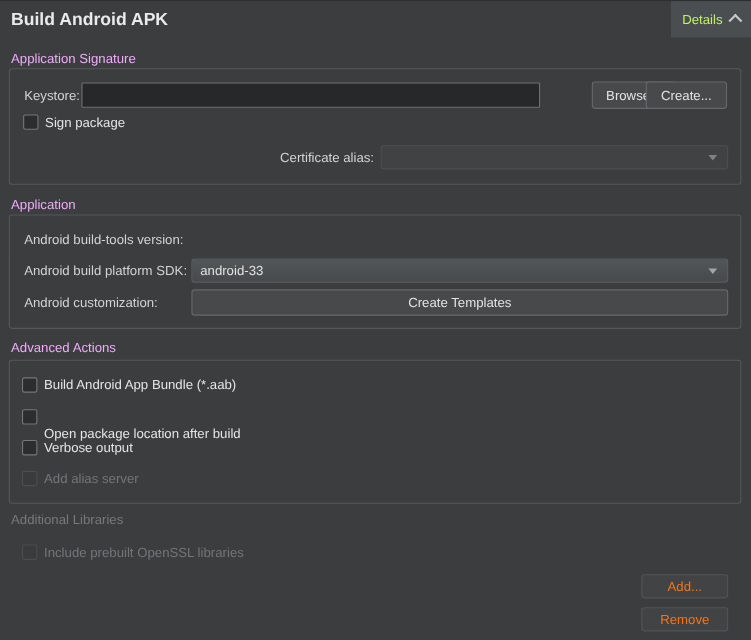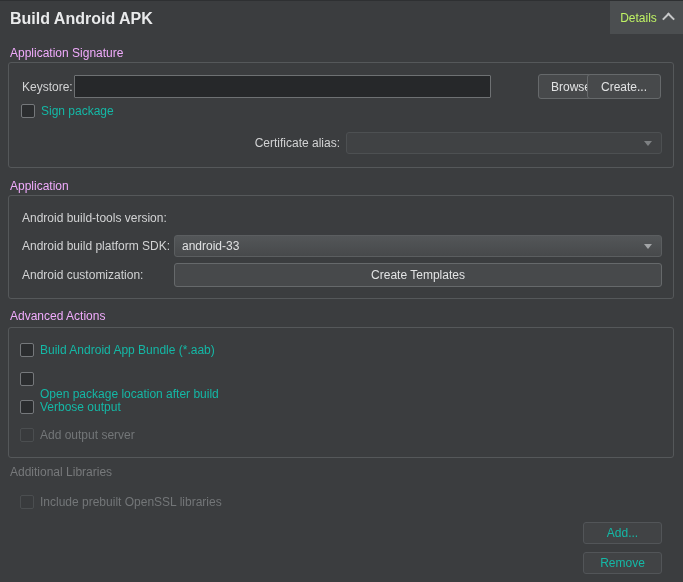--- a/index.html
+++ b/index.html
@@ -54,21 +54,21 @@
 
   
   .btn {
     background: #47494b;
     border: 1px solid #66696b; border-radius: 3px;
     color: #e2e3e4; font-family: inherit; font-size: 12px;
     display: flex; align-items: center; justify-content: center;
     cursor: default; padding: 0;
   }
   .btn.disabled {
-    background: #414345; border-color: #525558; color: #14b8a6;
+    background: #414345; border-color: #525558; color: #f97316;
   }
 
   
   .combo {
     background: linear-gradient(180deg, #535618 0%, #47494b 100%);
     background: linear-gradient(180deg, #535658 0%, #47494b 100%);
     border: 1px solid #5b5e60; border-radius: 3px;
     display: flex; align-items: center;
     color: #e0e1e2; padding: 0 22px 0 7px;
     cursor: default;
@@ -83,21 +83,21 @@
     background: #404244; border-color: #4d5052; color: #8a8d8f;
   }
   .combo.disabled .arrow { border-top-color: #7e8183; }
 
   
   .checkbox {
     width: 14px; height: 14px;
     background: #2b2d2f; border: 1px solid #75787b; border-radius: 2px;
   }
   .checkbox.disabled { border-color: #4b4e50; background: #393b3d; }
-  .check-label { display: flex; align-items: center; color: #14b8a6; }
+  .check-label { display: flex; align-items: center; color: #e5e5e5; }
   .check-label.disabled { color: #737678; }
 </style>
 </head>
 <body>
 
 <div id="root">
 
   <div class="abs page-title">Build Android APK</div>
   <div class="abs details-btn">
     <span>Details</span>
@@ -141,21 +141,21 @@
   <span class="abs checkbox" style="left:20px; top:342px;"></span>
   <div class="abs check-label" style="left:40px; top:342px; height:14px;">Build Android App Bundle (*.aab)</div>
 
   <span class="abs checkbox" style="left:20px; top:371px;"></span>
   <div class="abs check-label" style="left:40px; top:386px; height:14px;">Open package location after build</div>
 
   <span class="abs checkbox" style="left:20px; top:399px;"></span>
   <div class="abs check-label" style="left:40px; top:399px; height:14px;">Verbose output</div>
 
   <span class="abs checkbox disabled" style="left:20px; top:427px;"></span>
-  <div class="abs check-label disabled" style="left:40px; top:427px; height:14px;">Add output server</div>
+  <div class="abs check-label disabled" style="left:40px; top:427px; height:14px;">Add alias server</div>
 
   <div class="abs section-label disabled" style="top:464px;">Additional Libraries</div>
 
   <span class="abs checkbox disabled" style="left:20px; top:494px;"></span>
   <div class="abs check-label disabled" style="left:40px; top:494px; height:14px;">Include prebuilt OpenSSL libraries</div>
 
   <button class="abs btn disabled" style="left:583px; top:521px; width:79px; height:22px;">Add...</button>
   <button class="abs btn disabled" style="left:583px; top:551px; width:79px; height:22px;">Remove</button>
 
 </div>

